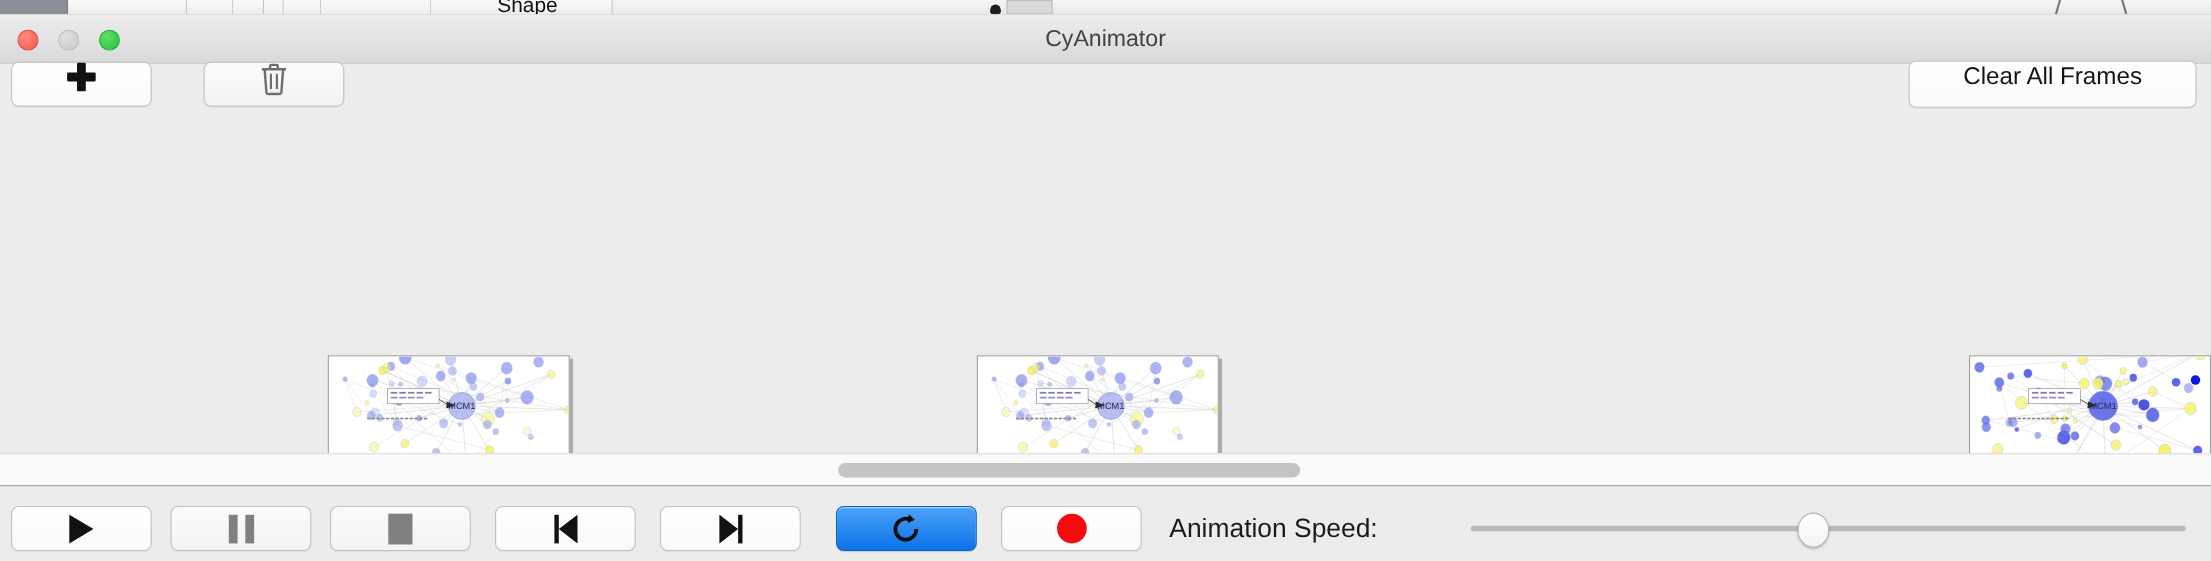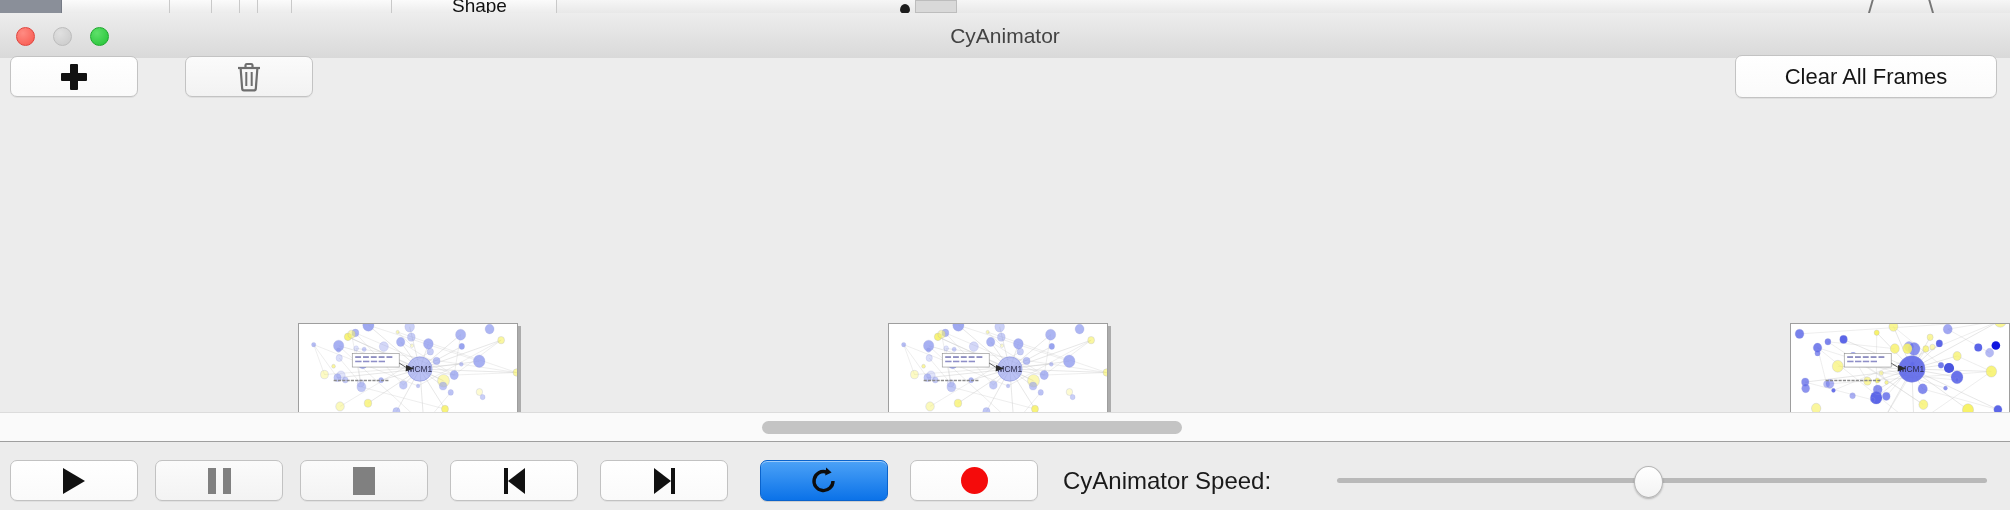--- a/index.html
+++ b/index.html
@@ -32,21 +32,21 @@
   .dot.red{background:radial-gradient(circle at 35% 30%,#ff8b82,#f7564c);border:1px solid #e0433c;}
   .dot.yellow{background:radial-gradient(circle at 35% 30%,#e0e0e0,#c9c9c9);border:1px solid #bcbcbc;}
   .dot.green{background:radial-gradient(circle at 35% 30%,#5ee06a,#22c234);border:1px solid #1da92d;}
   .wintitle{position:absolute;left:0;top:0;width:2010px;height:45px;line-height:45px;
     text-align:center;font-size:21px;color:#434343;}
 
   
   .toolbar{position:absolute;left:0;top:58px;width:2010px;height:52px;background:#ededed;
     border-bottom:1px solid #c6c6c6;}
   .btn{position:absolute;box-sizing:border-box;border:1px solid #c3c3c3;border-radius:7px;
-    background:linear-gradient(#ffffff,#fafafa);display:flex;align-items:center;justify-content:center;
+    background:linear-gradient(#ffffff,#fafafa);display:flex;align-items:flex-start;justify-content:center;
     font-size:20px;color:#1b1b1b;box-shadow:0 1px 0 rgba(0,0,0,0.06);}
   .btn.flat{background:linear-gradient(#fbfbfb,#f2f2f2);}
   #add-frame-button{left:10px;top:56px;width:128px;height:41px;}
   #delete-frame-button{left:185px;top:56px;width:128px;height:41px;}
   #clear-all-frames-button{left:1735px;top:55px;width:262px;height:43px;font-size:22px;color:#151515;}
 
   .plus{position:relative;width:26px;height:26px;}
   .plus:before,.plus:after{content:"";position:absolute;background:#111;border-radius:1px;}
   .plus:before{left:9px;top:0;width:8px;height:26px;}
   .plus:after{left:0;top:9px;width:26px;height:8px;}
@@ -568,17 +568,17 @@
   <div class="ctl blue" id="loop-button">
     <svg width="30" height="30" viewBox="0 0 30 30">
       <path d="M24 15 A9.5 9.5 0 1 1 17.6 6.1" stroke="#0d0d0d" stroke-width="3.4" fill="none" stroke-linecap="butt"></path>
       <path d="M17.2 1.6 L22.6 6.6 L16.2 9.6 Z" fill="#0d0d0d"></path>
     </svg>
   </div>
   <div class="ctl" id="record-button">
     <span class="ico-record"></span>
   </div>
 
-  <div class="speedlabel">CyAnimator Speed:</div>
+  <div class="speedlabel">Animation Speed:</div>
   <div class="slider"></div>
   <div class="thumb"></div>
 
 </div>
 
 </body></html>

